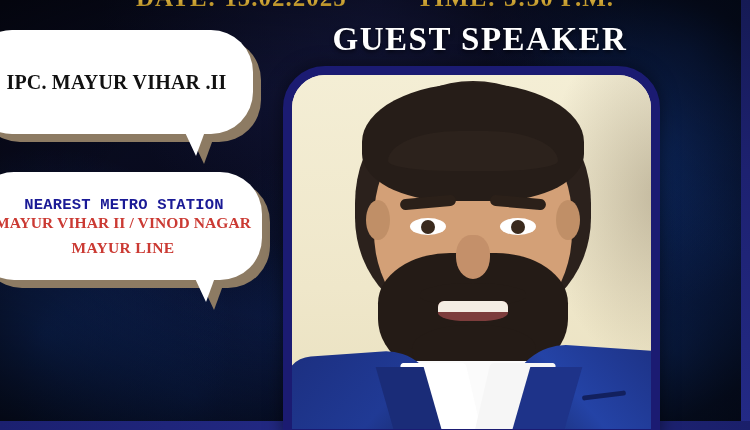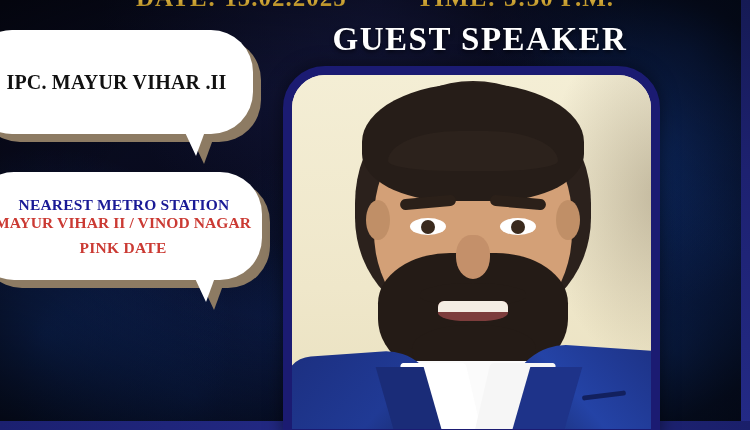--- a/index.html
+++ b/index.html
@@ -152,21 +152,21 @@
     padding-left: 10px;
   }
 
   
   #bubble-metro-shadow { left: -20px;  top: 180px; width: 290px; height: 108px; }
   #bubble-metro        { left: -28px;  top: 172px; width: 290px; height: 108px; }
   #tail-metro-shadow   { left: 200px;  top: 280px; }
   #tail-metro          { left: 192px;  top: 272px; }
 
   .metro-head {
-    font-family: Liberation Serif, serif;
+    font-family: Liberation Mono, monospace;
     font-weight: bold;
     font-size: 15.5px;
     color: #1a1a96;
     letter-spacing: .2px;
     white-space: nowrap;
     margin-bottom: 0;
     padding-left: 14px;
   }
   .metro-line1 {
     font-family: "Liberation Serif", serif;
@@ -424,21 +424,21 @@
   <div class="bubble" id="bubble-venue">
     <div class="venue-value">IPC. MAYUR VIHAR .II</div>
   </div>
   <div class="tail" id="tail-venue"></div>
 
   <div class="bubble-shadow" id="bubble-metro-shadow"></div>
   <div class="tail-shadow" id="tail-metro-shadow"></div>
   <div class="bubble" id="bubble-metro">
     <div class="metro-head">NEAREST METRO STATION</div>
     <div class="metro-line1">MAYUR VIHAR II / VINOD NAGAR</div>
-    <div class="metro-line2">PINK DATE</div>
+    <div class="metro-line2">MAYUR LINE</div>
   </div>
   <div class="tail" id="tail-metro"></div>
 
   <div id="photo-frame">
     <div class="photo-inner">
       <div class="p-shadow-bg"></div>
       <div class="p-hair-back"></div>
       <div class="p-neck"></div>
       <div class="p-face"></div>
       <div class="p-ear-l"></div>

